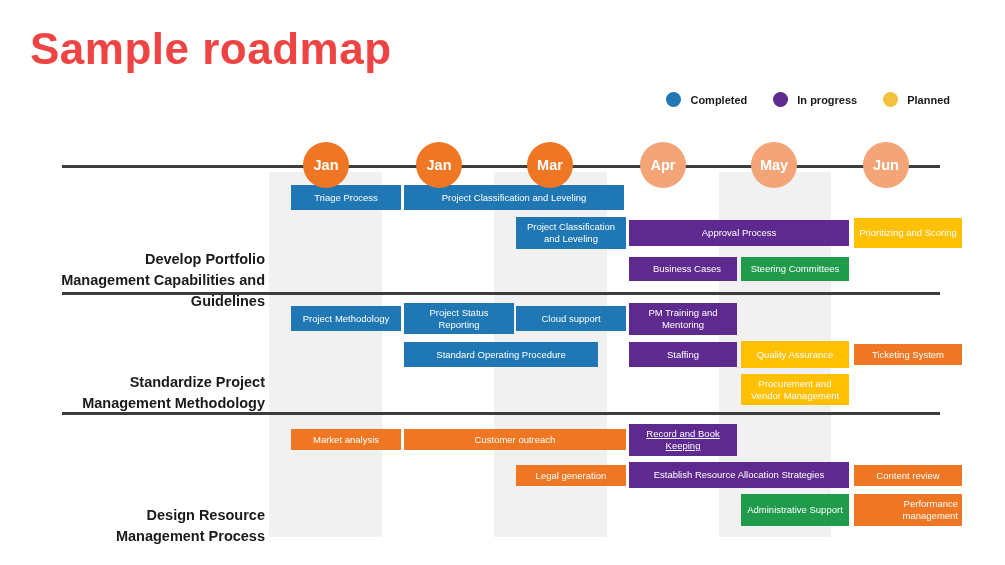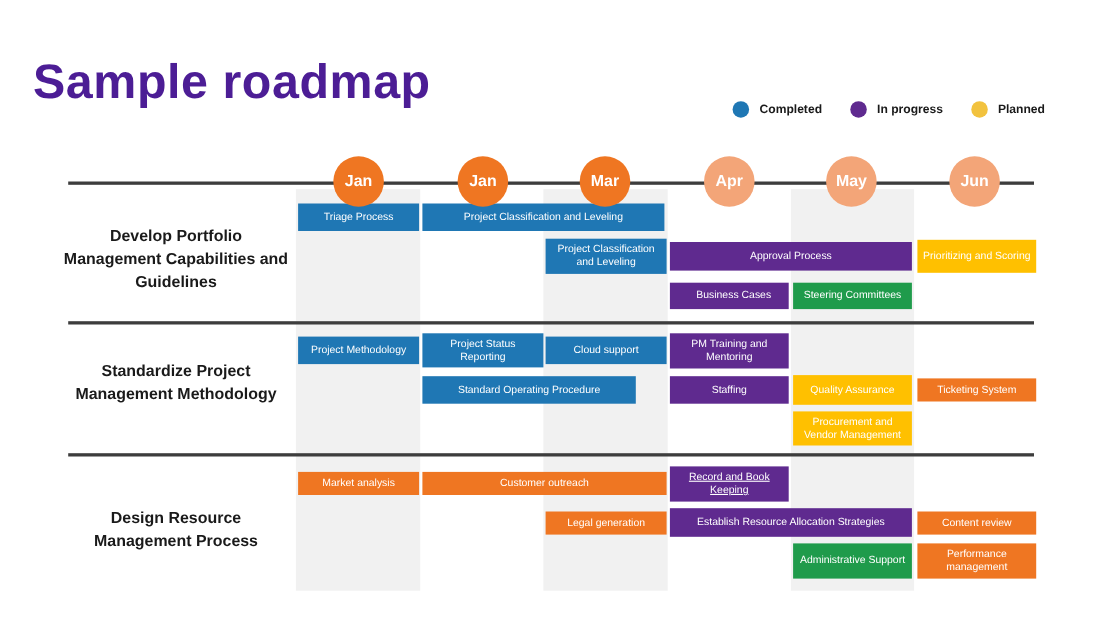--- a/index.html
+++ b/index.html
@@ -11,24 +11,24 @@
     width: 1005px;
     height: 565px;
     position: relative;
     font-family: "Liberation Sans", sans-serif;
     overflow: hidden;
   }
 
   #page-title {
     position: absolute;
     left: 30px;
-    top: 50px;
+    top: 24px;
     font-size: 44px;
     font-weight: bold;
-    color: #4c1d95;
+    color: #ef4444;
     letter-spacing: 0.5px;
     white-space: nowrap;
   }
 
   
   #legend {
     position: absolute;
     right: 55px;
     top: 92px;
     display: flex;
@@ -92,41 +92,43 @@
     font-size: 14.5px;
     font-weight: bold;
     z-index: 4;
   }
 
   
   .lane-title {
     position: absolute;
     left: 55px;
     width: 210px;
-    text-align: center;
+    text-align: right;
     font-size: 14.5px;
     font-weight: bold;
     color: #1a1a1a;
     line-height: 1.45;
+    margin-top: 44px;
   }
 
   
   .task-bar {
     position: absolute;
     display: flex;
     align-items: center;
     justify-content: center;
     text-align: center;
     color: #ffffff;
     font-size: 9.5px;
     line-height: 1.25;
     box-sizing: border-box;
     padding: 0 4px;
     z-index: 3;
     overflow: hidden;
+    margin-left: 20px;
   }
 </style>
 </head>
 <body>
 
 <div id="page-title">Sample roadmap</div>
 
 <div id="legend">
   <div class="legend-item">
     <span class="legend-dot" style="background: rgb(31, 119, 180);"></span>
@@ -183,15 +185,15 @@
       <div class="task-bar" style="left: 721px; top: 341px; width: 108px; height: 27px; background: rgb(255, 192, 0);">Quality Assurance</div>
       <div class="task-bar" style="left: 834px; top: 344px; width: 108px; height: 21px; background: rgb(239, 118, 34);">Ticketing System</div>
       <div class="task-bar" style="left: 721px; top: 374px; width: 108px; height: 31px; background: rgb(255, 192, 0);">Procurement and Vendor Management</div>
       <div class="task-bar" style="left: 271px; top: 429px; width: 110px; height: 21px; background: rgb(239, 118, 34);">Market analysis</div>
       <div class="task-bar" style="left: 384px; top: 429px; width: 222px; height: 21px; background: rgb(239, 118, 34);">Customer outreach</div>
       <div class="task-bar" style="left: 609px; top: 424px; width: 108px; height: 32px; background: rgb(95, 42, 143); text-decoration: underline;">Record and Book Keeping</div>
       <div class="task-bar" style="left: 496px; top: 465px; width: 110px; height: 21px; background: rgb(239, 118, 34);">Legal generation</div>
       <div class="task-bar" style="left: 609px; top: 462px; width: 220px; height: 26px; background: rgb(95, 42, 143);">Establish Resource Allocation Strategies</div>
       <div class="task-bar" style="left: 834px; top: 465px; width: 108px; height: 21px; background: rgb(239, 118, 34);">Content review</div>
       <div class="task-bar" style="left: 721px; top: 494px; width: 108px; height: 32px; background: rgb(31, 155, 75);">Administrative Support</div>
-      <div class="task-bar" style="left: 834px; top: 494px; width: 108px; height: 32px; background: rgb(239, 118, 34);">Performance management</div>
+      <div class="task-bar" style="left: 834px; top: 494px; width: 108px; height: 32px; background: rgb(239, 118, 34); text-align: right;">Performance management</div>
     </div>
 </div>
 
 </body></html>

